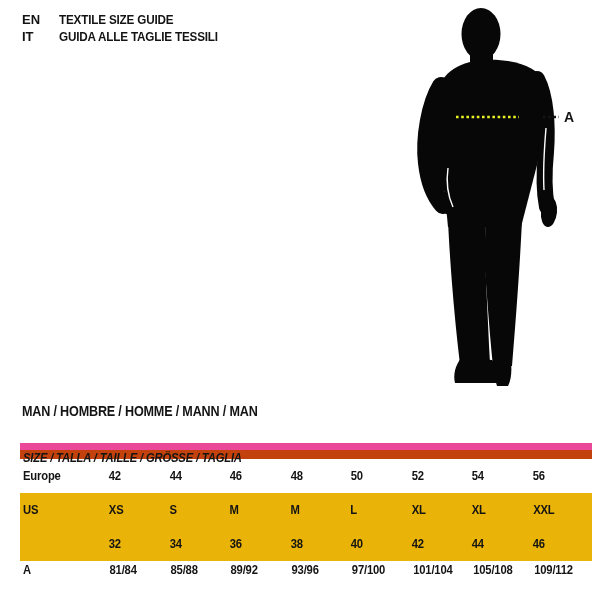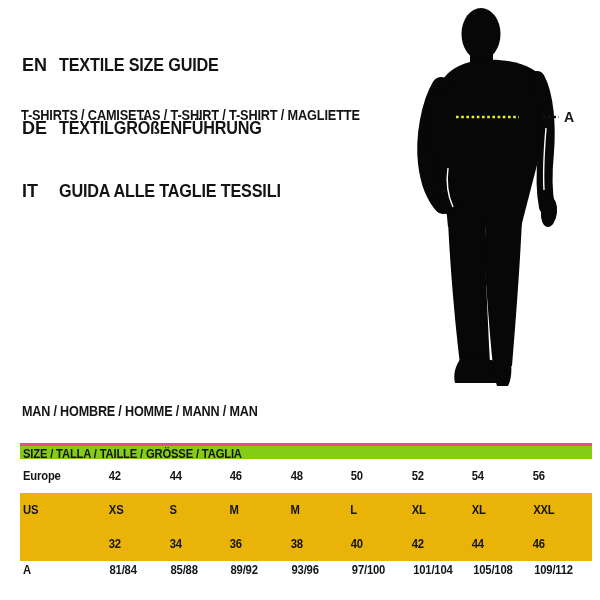--- a/index.html
+++ b/index.html
@@ -5,69 +5,64 @@
   html,body{margin:0;padding:0;background:#fff;}
   .canvas{
     position:relative;width:600px;height:600px;background:#ffffff;overflow:hidden;
     font-family:"Liberation Sans",sans-serif;font-weight:bold;color:#141414;
   }
   .cond{display:inline-block;transform:scaleX(.9);transform-origin:0 50%;white-space:nowrap;letter-spacing:-.2px;}
   .condc{display:inline-block;transform:scaleX(.9);transform-origin:50% 50%;white-space:nowrap;letter-spacing:-.2px;}
 
   
   .lang-block{position:absolute;left:22px;top:11px;}
-  .lang-row{display:flex;height:17px;align-items:center;font-size:18px;margin-top:46px;}
+  .lang-row{display:flex;height:17px;align-items:center;font-size:13px;}
   .lang-code{width:37px;flex:0 0 37px;}
 
   
   .product-block{position:absolute;left:21px;top:104px;font-size:15px;line-height:21px;}
   .product-block .cond{transform:scaleX(.85);}
 
   
   .figure{position:absolute;left:400px;top:0;width:200px;height:400px;}
   .figure .ink{fill:#070707;}
   .figure text{font-family:"Liberation Sans",sans-serif;font-weight:bold;font-size:14px;fill:#141414;}
 
   
   .section-title{position:absolute;left:22px;top:403px;font-size:14px;}
 
   
   .size-table{position:absolute;left:20px;top:443px;width:572px;font-size:12.5px;}
-  .thead{height:16px;line-height:16px;background:#84cc16;border-top:3px solid #ec4899;padding-left:3px;box-sizing:border-box;}
+  .thead{height:16px;line-height:16px;background:#c2410c;border-top:7px solid #ec4899;padding-left:3px;box-sizing:border-box;font-style:italic;}
   .trow{display:grid;grid-template-columns:88px repeat(8,1fr);height:34px;align-items:center;}
   .trow.shaded{background:#eab308;}
   .trow.last{height:18px;}
   .tlabel{padding-left:3px;text-align:left;}
   .tcell{}
 
   
   .footnote{position:absolute;left:22px;top:546px;font-size:13px;}
 </style>
 </head>
 <body>
 
 <div class="canvas">
 
   <div class="lang-block">
     <div class="lang-row">
       <span class="lang-code">EN</span>
       <span class="cond">TEXTILE SIZE GUIDE</span>
     </div>
     <div class="lang-row">
-      <span class="lang-code">DE</span>
-      <span class="cond">TEXTILGRÖßENFÜHRUNG</span>
-    </div>
-    <div class="lang-row">
       <span class="lang-code">IT</span>
       <span class="cond">GUIDA ALLE TAGLIE TESSILI</span>
     </div>
   </div>
 
   <div class="product-block">
-    <div><span class="cond">T-SHIRTS / CAMISETAS / T-SHIRT / T-SHIRT / MAGLIETTE</span></div>
   </div>
 
   <svg class="figure" viewBox="0 0 200 400" aria-hidden="true">
     <g>
       <ellipse class="ink" cx="81" cy="34" rx="19.5" ry="26"></ellipse>
       <rect class="ink" x="70" y="46" width="23" height="24"></rect>
       <path class="ink" d="M36 100 C38 74 58 62 82 60 C112 58 138 66 144 82 L150 104 L145 134 L121 227 L48 227 Z"></path>
       <path d="M41 86 C30 104 24 138 27 163 C29 181 35 196 43 205" fill="none" stroke="#070707" stroke-width="18" stroke-linecap="round"></path>
       <path class="ink" d="M28 92 L46 96 L46 192 L34 186 Z"></path>
       <ellipse class="ink" cx="48" cy="203" rx="9" ry="12" transform="rotate(-18 48 203)"></ellipse>

